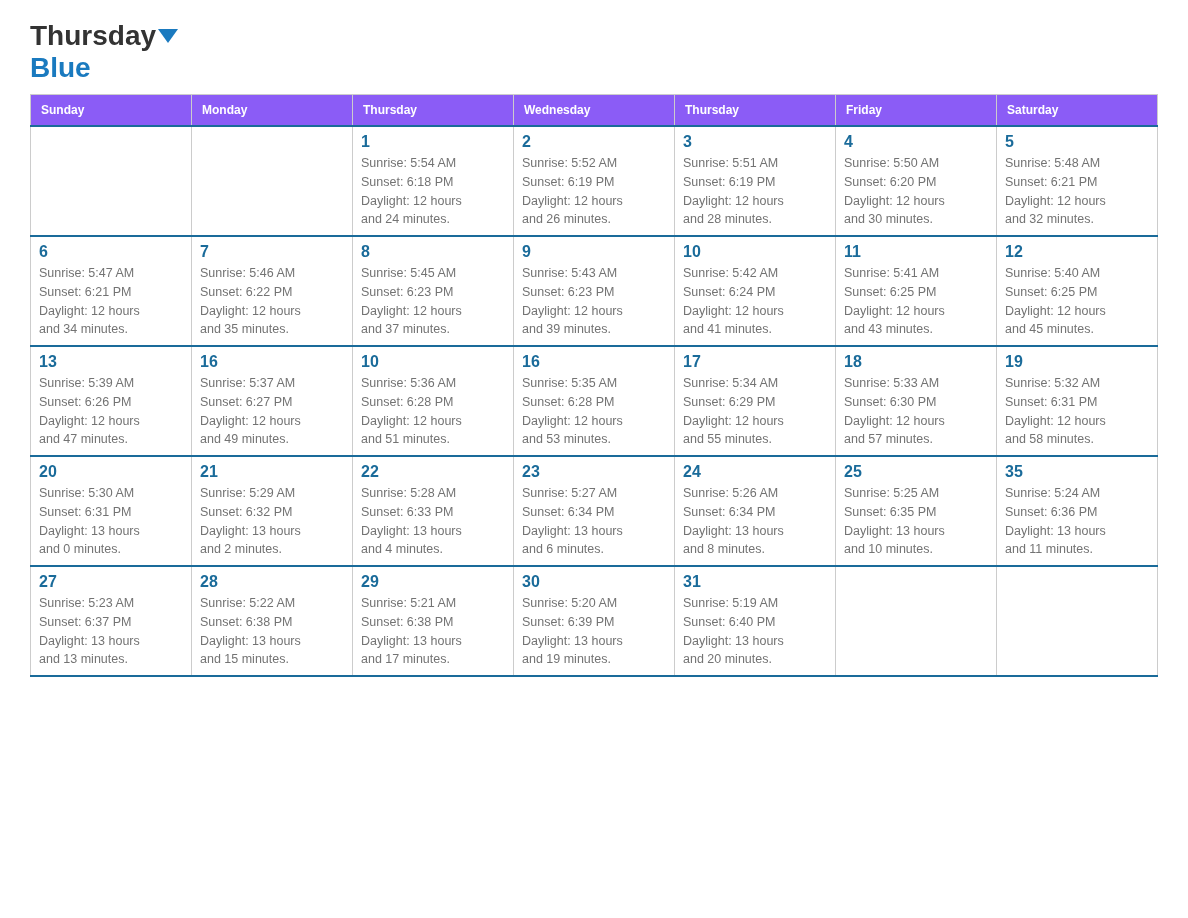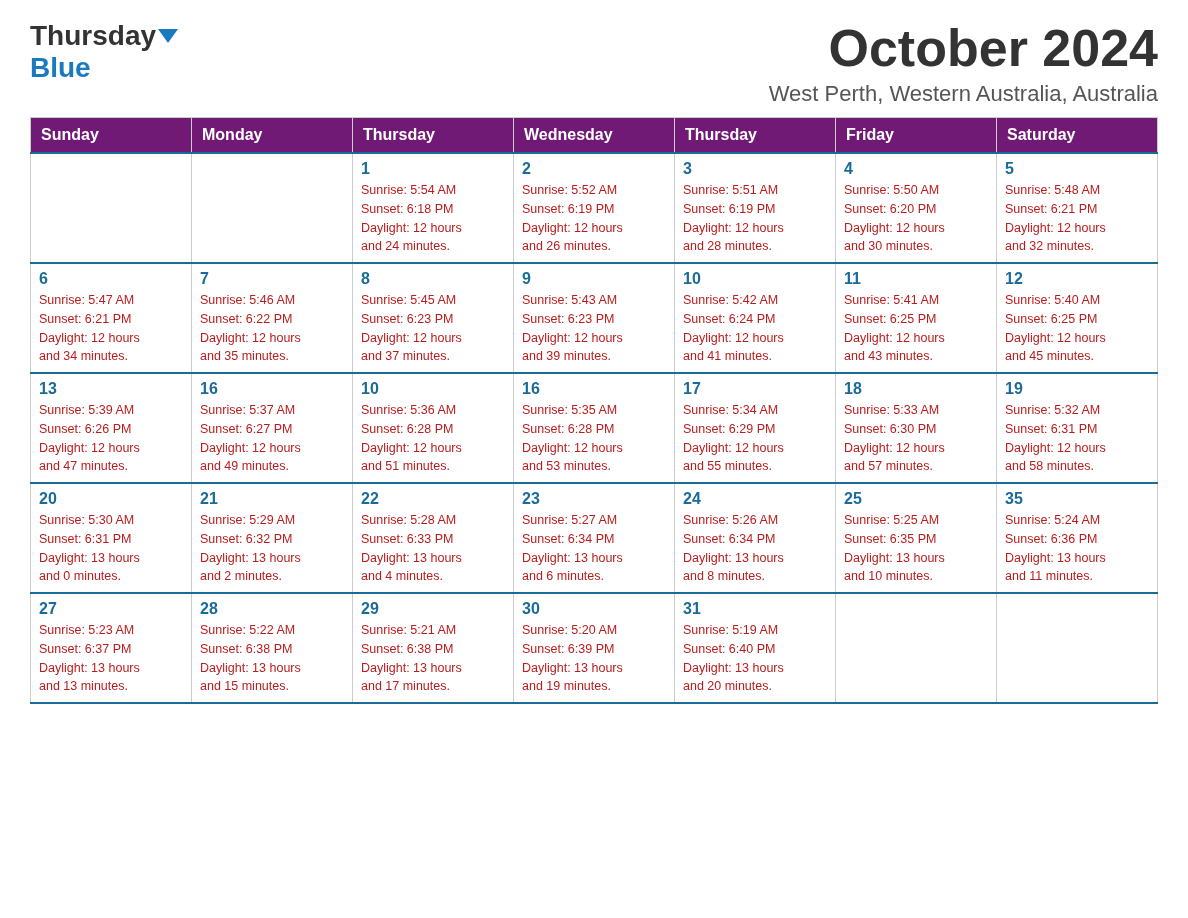--- a/index.html
+++ b/index.html
@@ -53,24 +53,24 @@
       font-size: 22px;
       color: #555;
       margin-top: 4px;
     }
     .calendar-table {
       width: 100%;
       border-collapse: collapse;
       margin-top: 10px;
     }
     .calendar-table th {
-      background-color: #701a75;
+      background-color: #8b5cf6;
       color: #fff;
       padding: 8px 10px;
-      font-size: 16px;
+      font-size: 12px;
       font-weight: bold;
       text-align: left;
       border: 1px solid #ccc;
     }
     .calendar-table td {
       border: 1px solid #ccc;
       padding: 6px 8px;
       vertical-align: top;
       width: 14.28%;
       min-height: 100px;
@@ -80,44 +80,40 @@
     }
     .day-number {
       font-size: 16px;
       font-weight: bold;
       color: #1a6b9a;
       display: block;
       margin-bottom: 3px;
     }
     .day-info {
       font-size: 12.5px;
-      color: #b91c1c;
+      color: #737373;
       line-height: 1.5;
     }
     .empty-cell {
       background: #fff;
     }
     tr {
       border-bottom: 2px solid #1a6b9a;
     }
   </style>
 </head>
 <body>
 
 <div class="header-area">
   <div class="logo">
     <div class="logo-line1">
       <span style="font-size:28px;font-weight:bold;color:#333;">Thursday</span>
       <span class="logo-triangle"></span>
     </div>
     <span class="logo-blue">Blue</span>
-  </div>
-  <div class="title-area">
-    <div class="month-title">October 2024</div>
-    <div class="location-title">West Perth, Western Australia, Australia</div>
   </div>
 </div>
 
 <table class="calendar-table">
   <thead>
     <tr>
     <th>Sunday</th>
         <th>Monday</th>
         <th>Thursday</th>
         <th>Wednesday</th>

